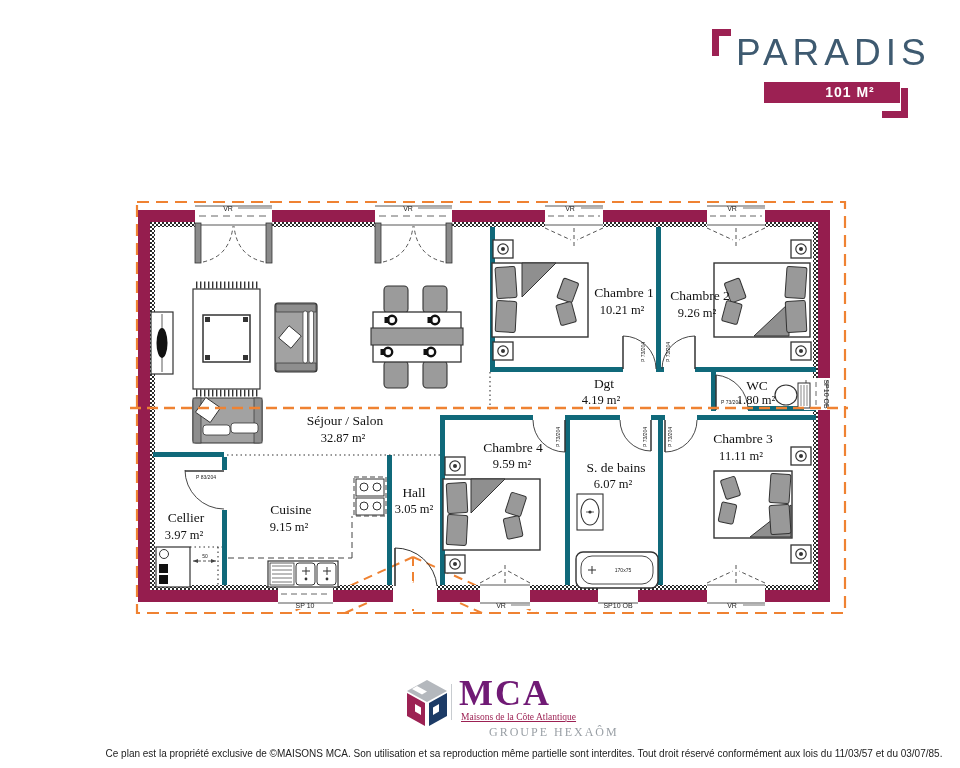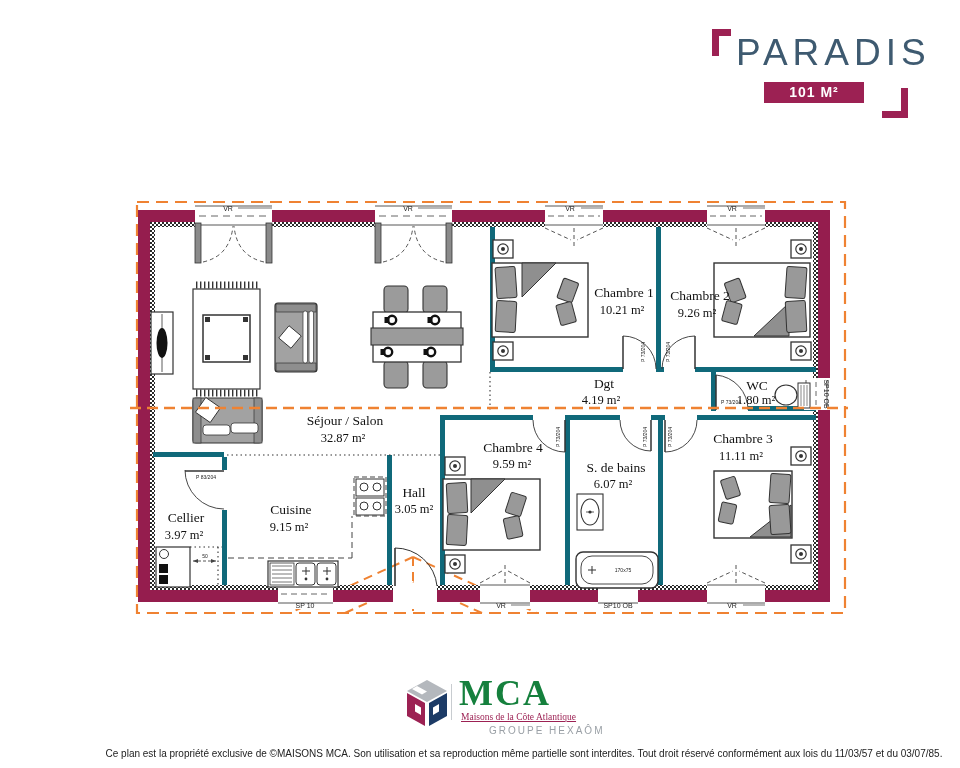--- a/index.html
+++ b/index.html
@@ -8,38 +8,38 @@
   
   .title-block{position:absolute;top:24px;left:700px;width:220px;height:100px;}
   .bracket-tl{position:absolute;top:5px;left:12px;width:19px;height:27px;
     border-top:7px solid #9c2153;border-left:7px solid #9c2153;box-sizing:border-box;}
   .bracket-br{position:absolute;top:64px;left:182px;width:26px;height:30px;
     border-bottom:7px solid #9c2153;border-right:7px solid #9c2153;box-sizing:border-box;}
   .model-name{position:absolute;top:8px;left:36px;width:160px;
     font-size:37px;font-weight:400;letter-spacing:5px;color:#3e5a70;}
   .area-badge{position:absolute;top:58px;left:64px;width:100px;height:21px;
     background:#9c2153;color:#fff;font-size:14px;font-weight:bold;letter-spacing:1px;
-    text-align:center;line-height:21px;}
+    text-align:center;line-height:21px;padding-left:36px;}
   
   .plan-svg{position:absolute;top:0;left:0;}
   .room-name{font-family:"Liberation Serif",serif;font-size:13.5px;fill:#111;text-anchor:middle;}
   .room-area{font-family:"Liberation Serif",serif;font-size:12.5px;fill:#111;text-anchor:middle;}
   .win-label{font-family:"Liberation Sans",sans-serif;font-size:7px;fill:#222;text-anchor:middle;}
   .door-label{font-family:"Liberation Sans",sans-serif;font-size:5px;fill:#222;text-anchor:middle;}
   .tiny-label{font-family:"Liberation Sans",sans-serif;font-size:5px;fill:#222;text-anchor:middle;}
   
   .footer-logo{position:absolute;top:676px;left:405px;width:260px;height:60px;}
   .logo-cube{position:absolute;top:2px;left:0;}
   .logo-divider{position:absolute;top:8px;left:46px;width:1px;height:36px;background:#c8ccd0;}
   .brand-name{position:absolute;top:-4px;left:54px;font-family:"Liberation Serif",serif;
-    font-weight:bold;font-size:36px;color:#15803d;letter-spacing:2px;}
+    font-weight:bold;font-size:36px;color:#701a75;letter-spacing:2px;}
   .brand-sub{position:absolute;top:36px;left:56px;font-family:"Liberation Serif",serif;
     font-size:9.5px;color:#9c2153;white-space:nowrap;text-decoration:underline;}
-  .brand-group{position:absolute;top:49px;left:84px;font-size:10px;color:#9aa0a6;
-    letter-spacing:2px;white-space:nowrap;}
+  .brand-group{position:absolute;top:49px;left:84px;font-size:12px;color:#9aa0a6;
+    letter-spacing:2px;white-space:nowrap;font-family:Liberation Serif, serif;}
   .disclaimer{position:absolute;top:748px;left:0;width:960px;text-align:center;
     font-size:10px;color:#222;padding-left:44px;}
 </style>
 </head>
 <body>
 
 <div class="page">
 
   <div class="title-block">
     <div class="bracket-tl"></div>

